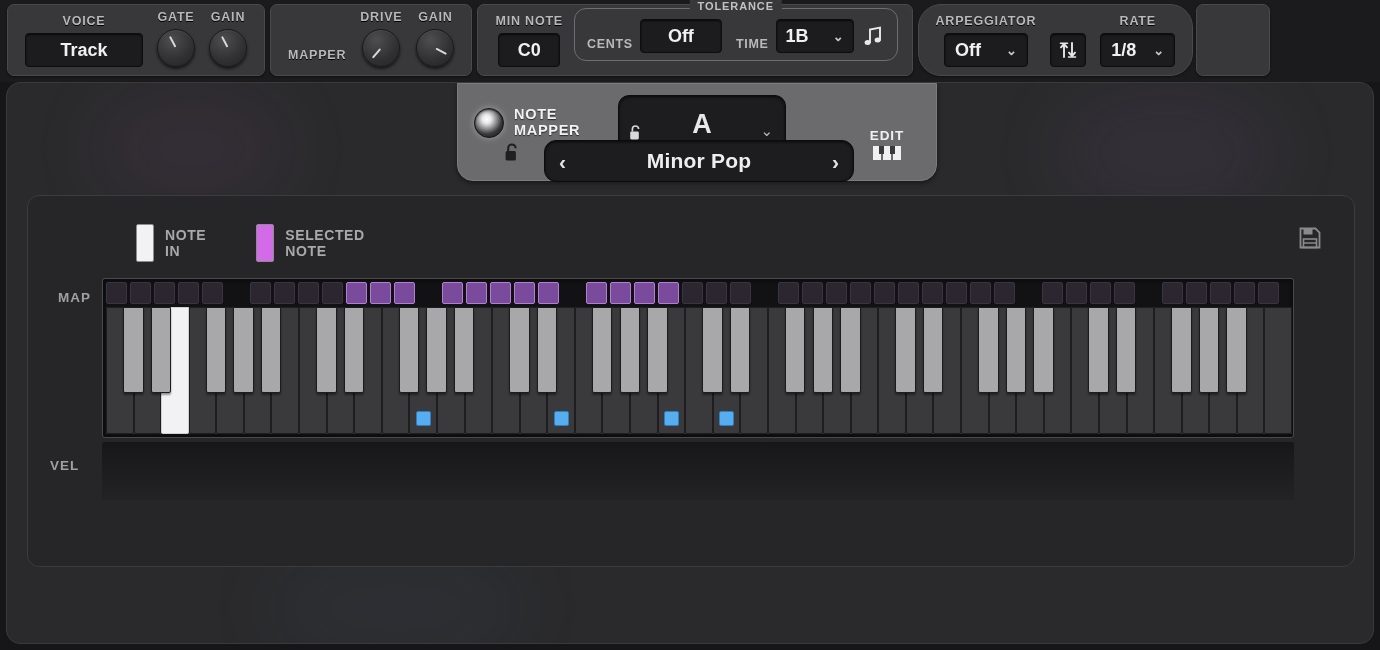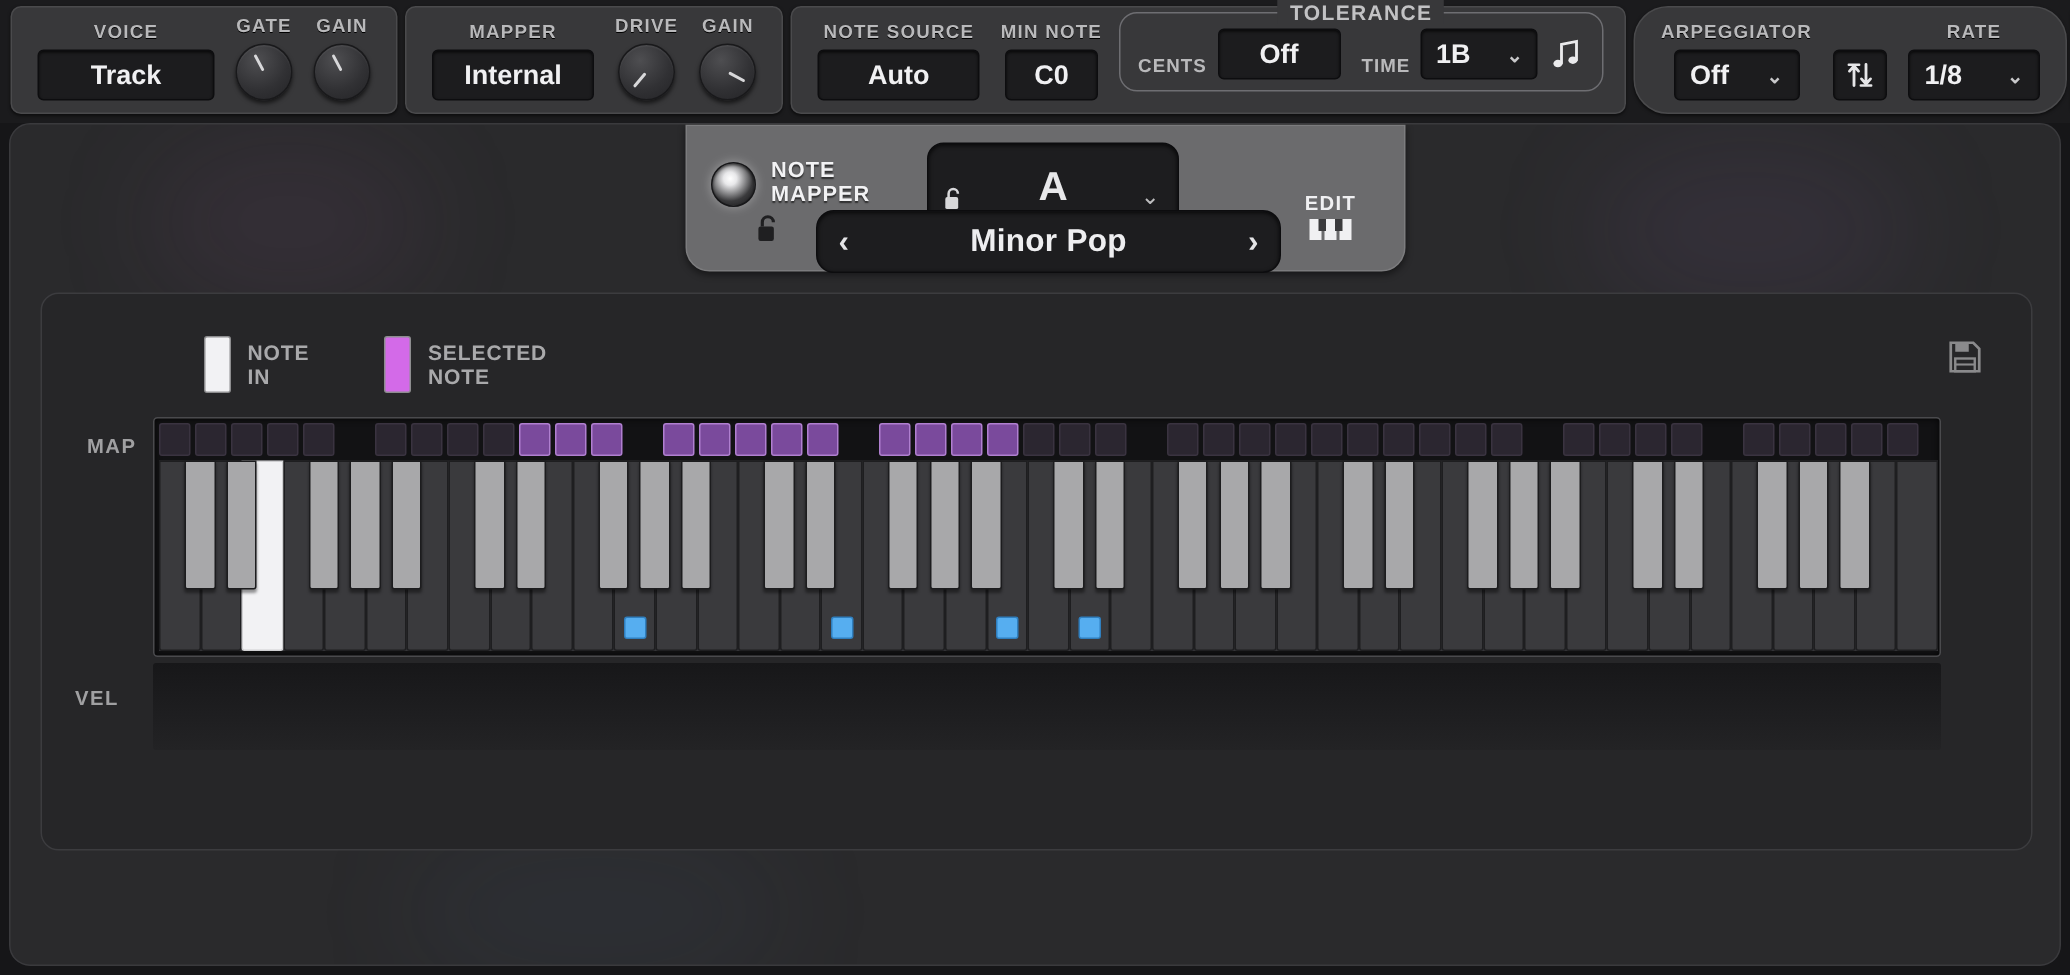--- a/index.html
+++ b/index.html
@@ -61,21 +61,21 @@
 
   
   .fieldgrp {
     position: relative; border: 1.5px solid #6e6e72; border-radius: 12px;
     padding: 10px 9px 7px 9px; margin: 12px 4px 6px 4px;
     display: flex; align-items: center;
   }
   .fieldgrp > .legend {
     position: absolute; top: -9px; left: 50%; transform: translateX(-50%);
     background: #38383a; padding: 0 8px;
-    font-size: 14px; font-weight: bold; letter-spacing: 0.9px; color: #c2c2c4;
+    font-size: 11px; font-weight: bold; letter-spacing: 0.9px; color: #c2c2c4;
     white-space: nowrap;
   }
   .inline-lab {
     font-size: 12.5px; font-weight: bold; letter-spacing: 0.7px;
     color: #b9b9bb; margin: 16px 7px 0 3px; white-space: nowrap;
   }
   .chev { display:inline-block; margin-left:8px; color:#c9c9cb; font-size:13px; line-height:1; }
 
   .iconbtn {
     background: #1c1c1e; border: 1px solid #0d0d0f; border-radius: 4px;
@@ -213,41 +213,36 @@
         <div class="ctl-label">GAIN</div>
         <div class="knob">
             <div class="ptr" style="transform: rotate(-28deg);"></div>
           </div>
       </div>
     </div>
 
     <div class="tb-group" style="margin-left:5px;">
       <div class="ctl">
         <div class="ctl-label">MAPPER</div>
-        <div class="valuebox med">Internal</div>
       </div>
       <div class="ctl">
         <div class="ctl-label">DRIVE</div>
         <div class="knob">
             <div class="ptr" style="transform: rotate(-140deg);"></div>
           </div>
       </div>
       <div class="ctl">
         <div class="ctl-label">GAIN</div>
         <div class="knob">
             <div class="ptr" style="transform: rotate(118deg);"></div>
           </div>
       </div>
     </div>
 
     <div class="tb-group" style="margin-left:5px;">
-      <div class="ctl">
-        <div class="ctl-label">NOTE SOURCE</div>
-        <div class="valuebox med">Auto</div>
-      </div>
       <div class="ctl">
         <div class="ctl-label">MIN NOTE</div>
         <div class="valuebox narr">C0</div>
       </div>
 
       <div class="fieldgrp">
         <div class="legend">TOLERANCE</div>
         <div class="inline-lab">CENTS</div>
         <div class="valuebox" style="width:82px;">Off</div>
         <div class="inline-lab" style="margin-left:14px;">TIME</div>
@@ -278,21 +273,21 @@
         <div class="iconbtn">
           <svg width="22" height="22" viewBox="0 0 22 22" aria-hidden="true">
             <path d="M7 18V5M7 5l-3 3.4M7 5l3 3.4" fill="none" stroke="#e6e6e8" stroke-width="1.9" stroke-linecap="round"></path>
             <path d="M15 4v13M15 17l-3-3.4M15 17l3-3.4" fill="none" stroke="#e6e6e8" stroke-width="1.9" stroke-linecap="round"></path>
             <path d="M3.5 4.2h7M11.5 18h7" fill="none" stroke="#e6e6e8" stroke-width="1.6" stroke-linecap="round"></path>
           </svg>
         </div>
       </div>
       <div class="ctl">
         <div class="ctl-label">RATE</div>
-        <div class="valuebox" style="width:88px;justify-content:space-between;padding:0 10px;text-align:right;">
+        <div class="valuebox" style="width:75px;justify-content:space-between;padding:0 10px;text-align:right;">
           <span>1/8</span>
           <span class="chev">⌄</span>
         </div>
       </div>
     </div>
 
     <div class="tb-group win-group">
       
     </div>
   </div>

